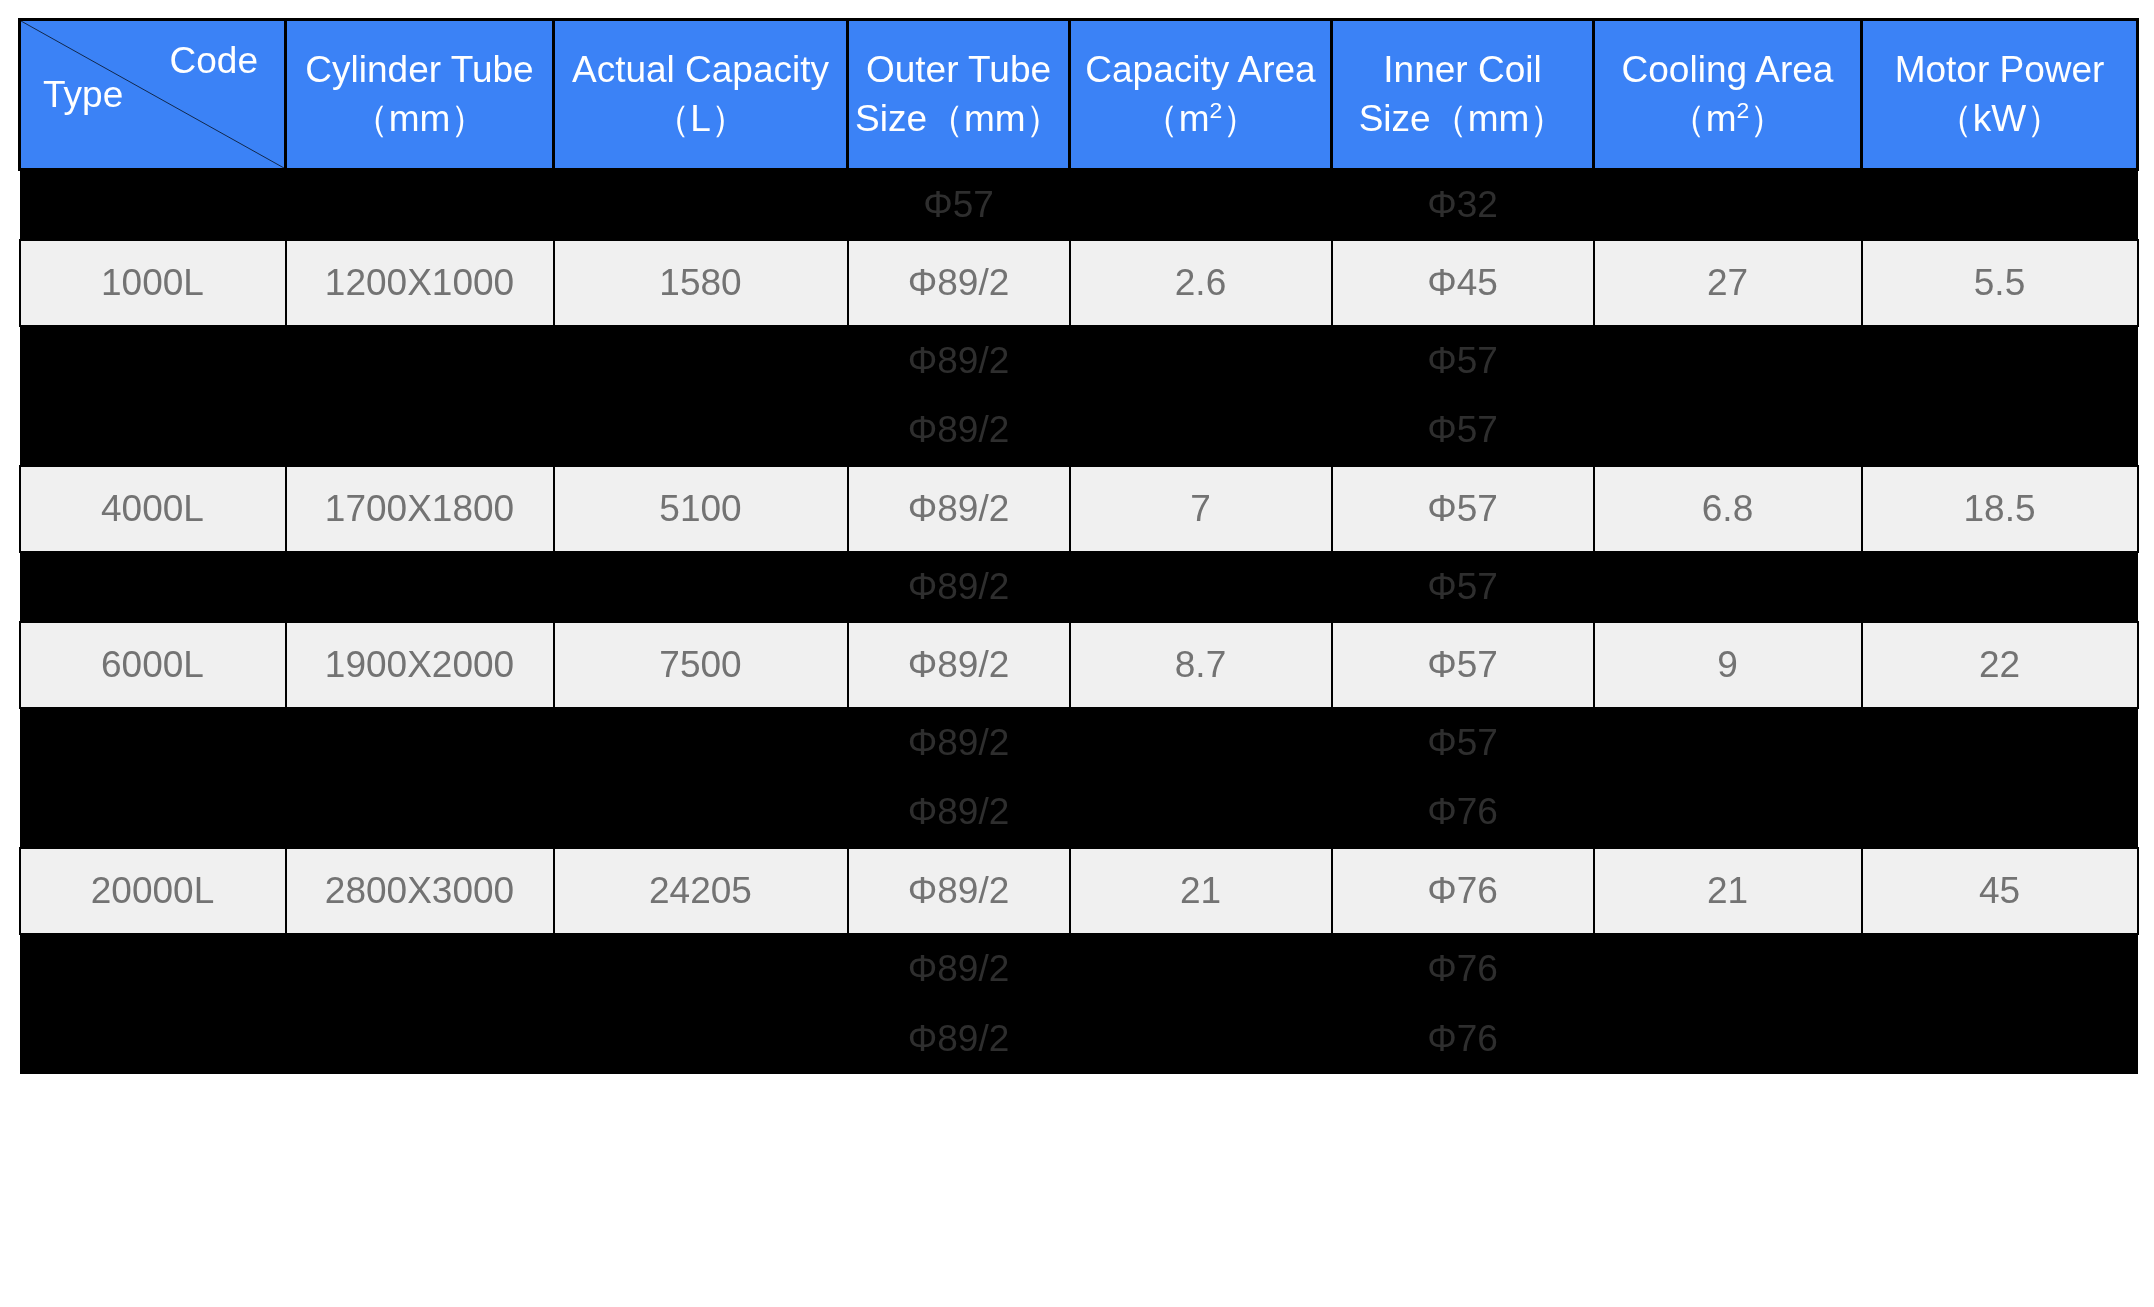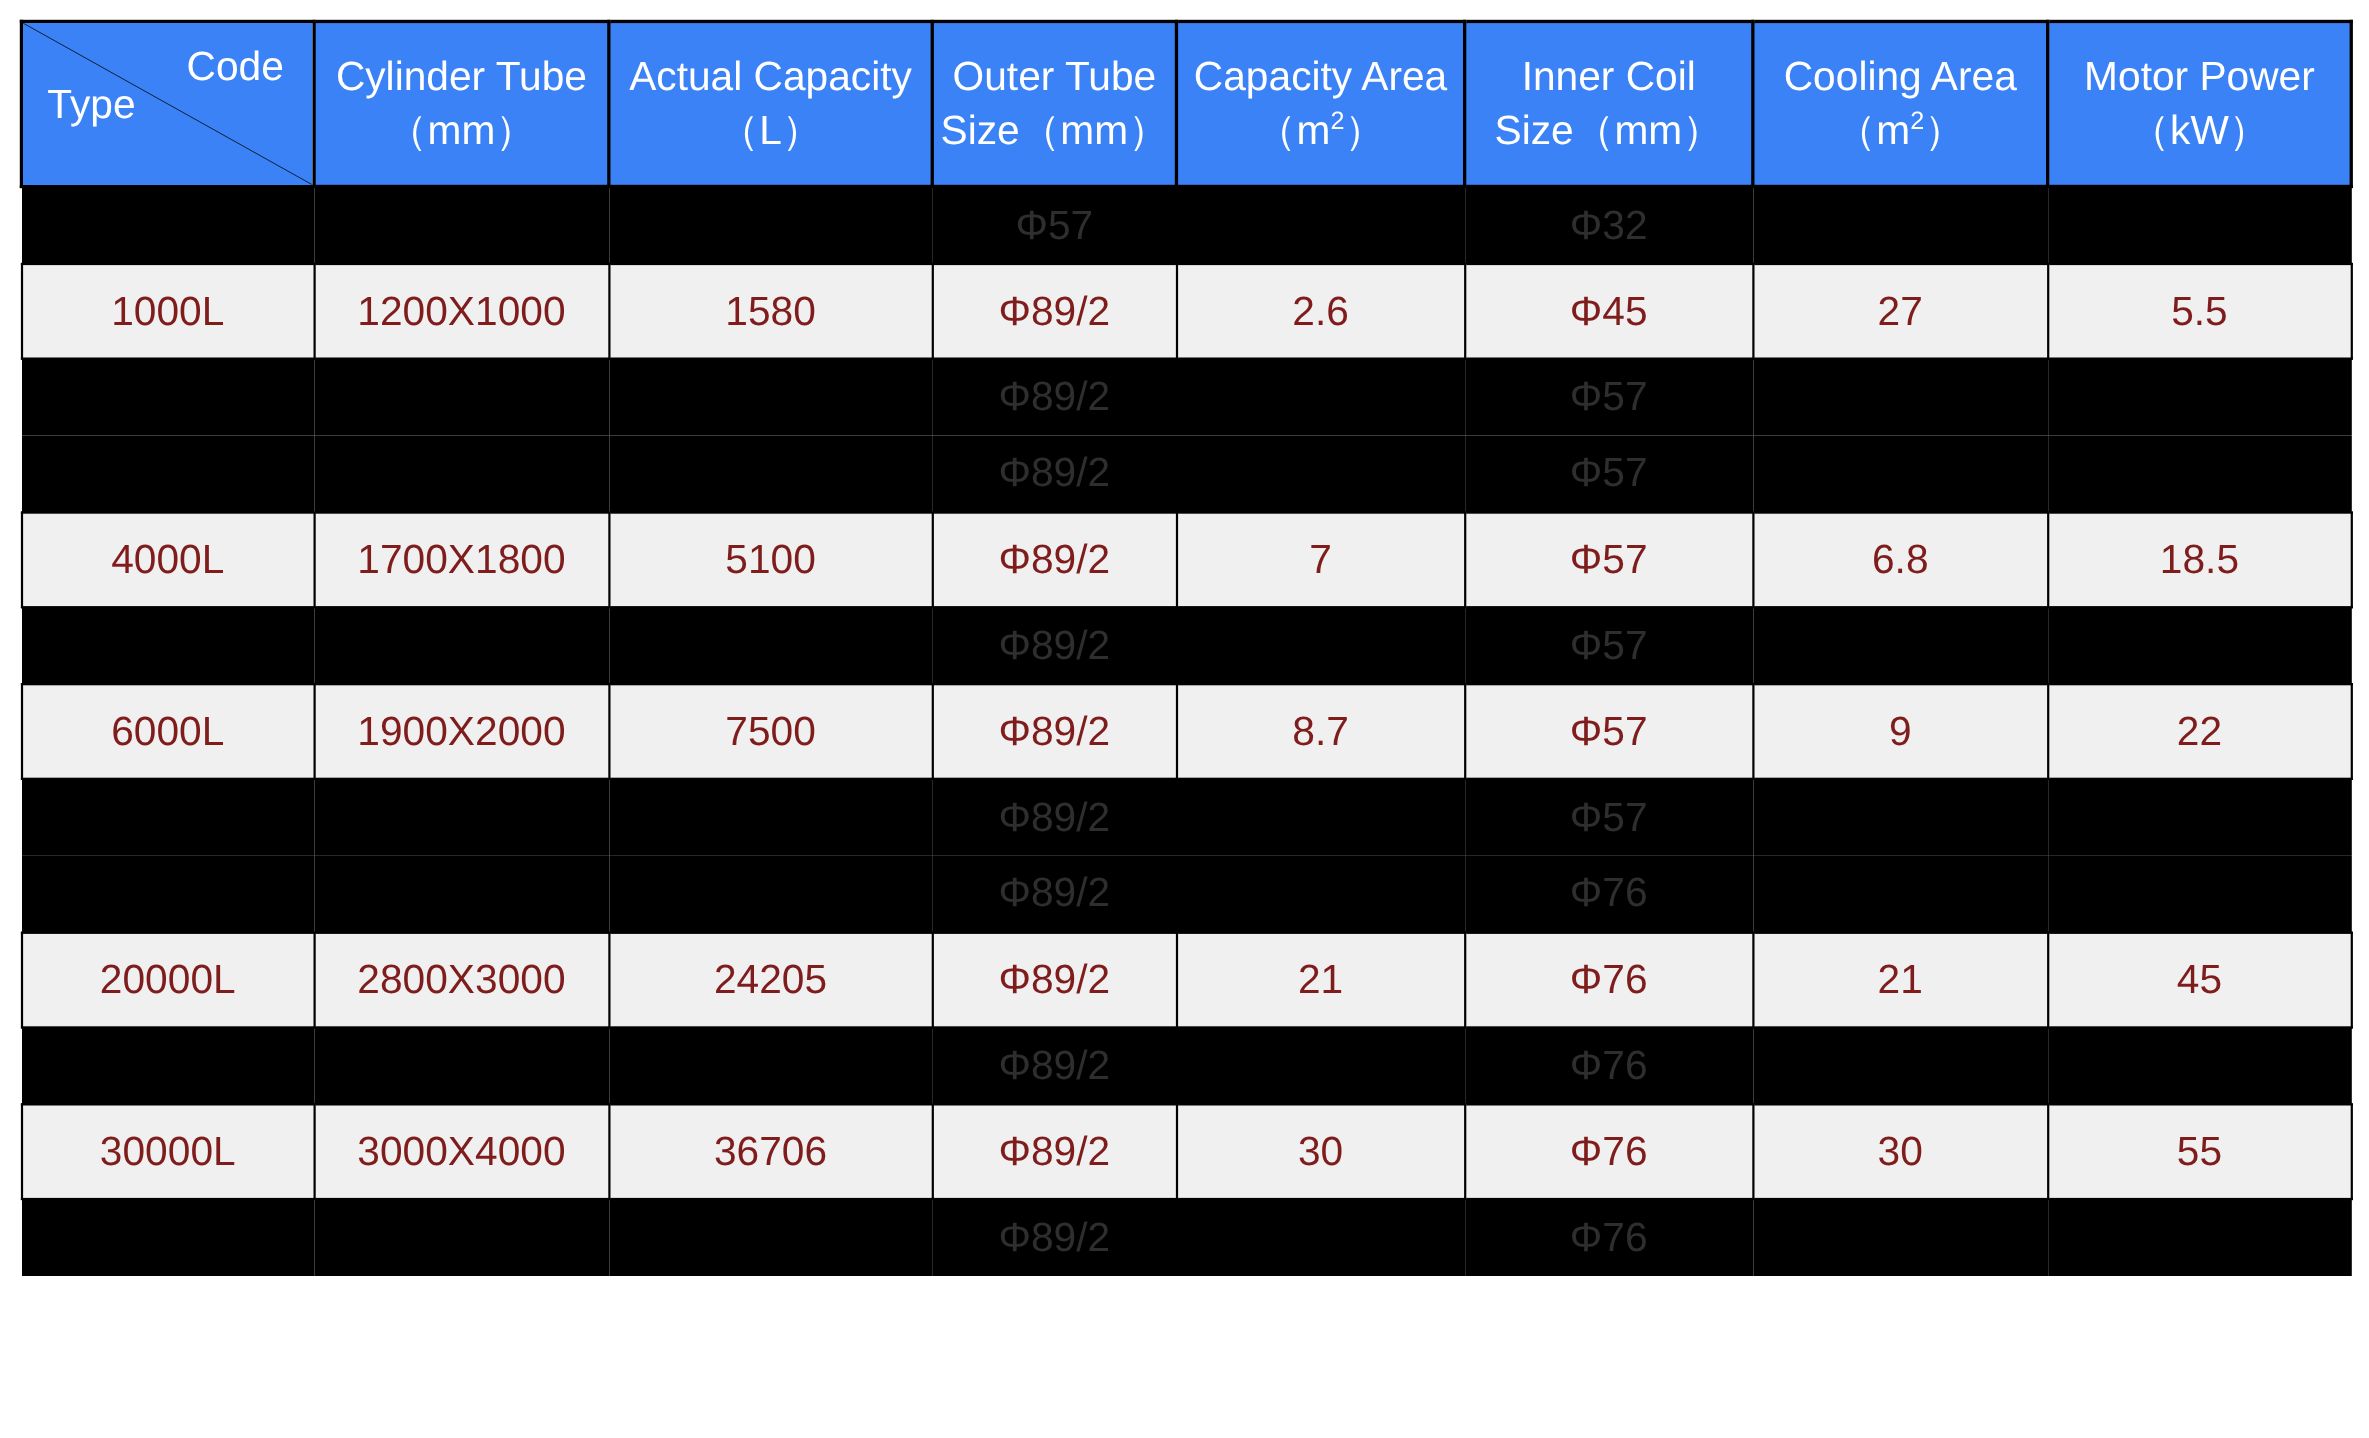--- a/index.html
+++ b/index.html
@@ -105,21 +105,21 @@
     white-space: nowrap;
   }
   tr.spacer-row td.blank-cell { color: transparent; }
 
   
   tr.data-row td {
     background: #f0f0f0;
     border: 2px solid #000000;
     height: 86px;
     font-size: 37px;
-    color: #7f1d1d;
+    color: #737373;
     text-align: center;
     vertical-align: middle;
     padding: 2px 4px;
     box-sizing: border-box;
     white-space: nowrap;
   }
 </style>
 </head>
 <body>
 
@@ -290,30 +290,20 @@
         <tr class="spacer-row">
           <td class="blank-cell"></td>
           <td class="blank-cell"></td>
           <td class="blank-cell"></td>
           <td>Φ89/2</td>
           <td class="blank-cell"></td>
           <td>Φ76</td>
           <td class="blank-cell"></td>
           <td class="blank-cell"></td>
         </tr>
-        <tr class="data-row">
-          <td>30000L</td>
-          <td>3000X4000</td>
-          <td>36706</td>
-          <td>Φ89/2</td>
-          <td>30</td>
-          <td>Φ76</td>
-          <td>30</td>
-          <td>55</td>
-        </tr>
         <tr class="spacer-row">
           <td class="blank-cell"></td>
           <td class="blank-cell"></td>
           <td class="blank-cell"></td>
           <td>Φ89/2</td>
           <td class="blank-cell"></td>
           <td>Φ76</td>
           <td class="blank-cell"></td>
           <td class="blank-cell"></td>
         </tr>

